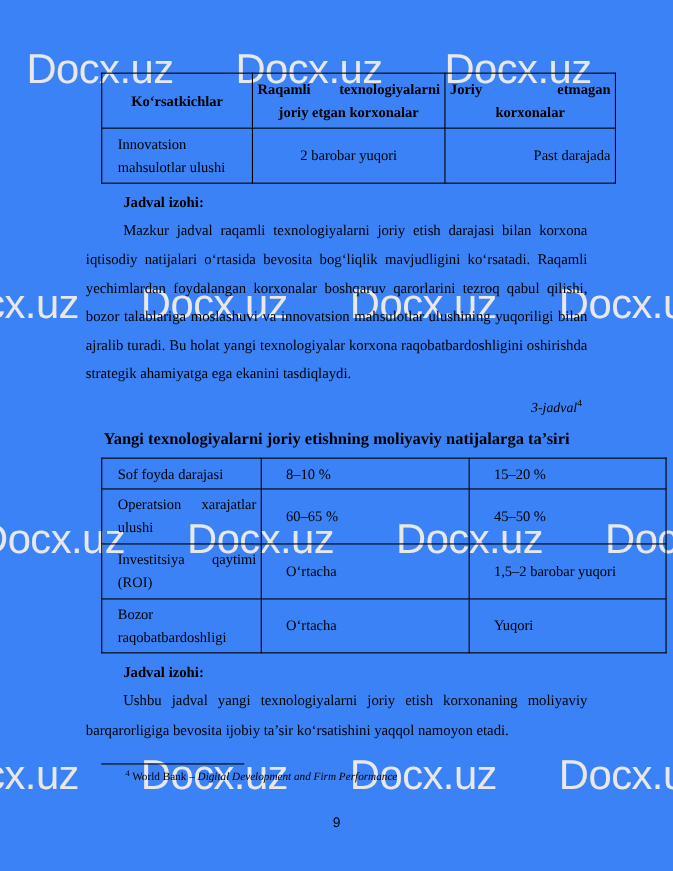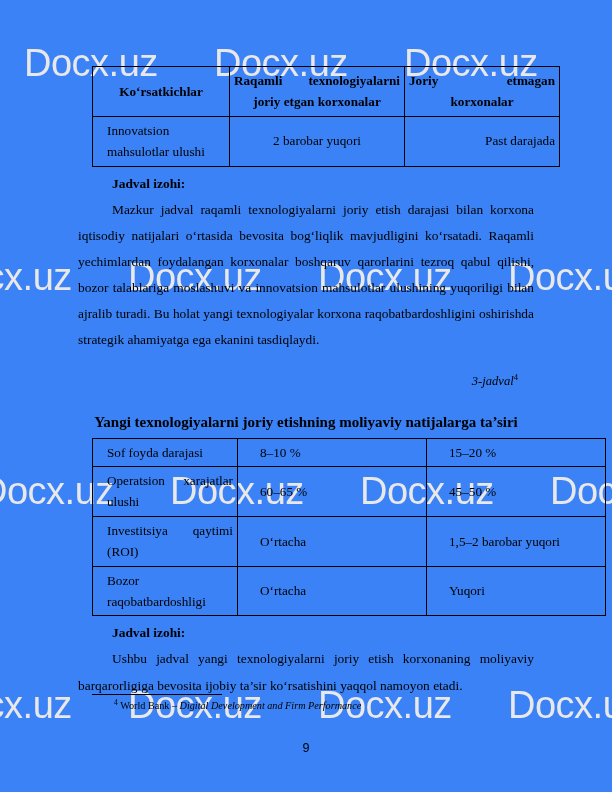--- a/index.html
+++ b/index.html
@@ -96,21 +96,21 @@
     line-height: 1.95;
     font-weight: bold;
     margin: 0;
     text-indent: 34px;
     text-align: left;
   }
   .caption-num {
     font-size: 12.6px;
     font-style: italic;
     text-align: right;
-    margin: 16px;
+    margin: 5px;
     line-height: 1.95;
   }
   .caption-num sup {
     font-size: 8.5px;
     font-style: normal;
     vertical-align: super;
   }
   .caption-title {
     font-size: 15px;
     font-weight: bold;

